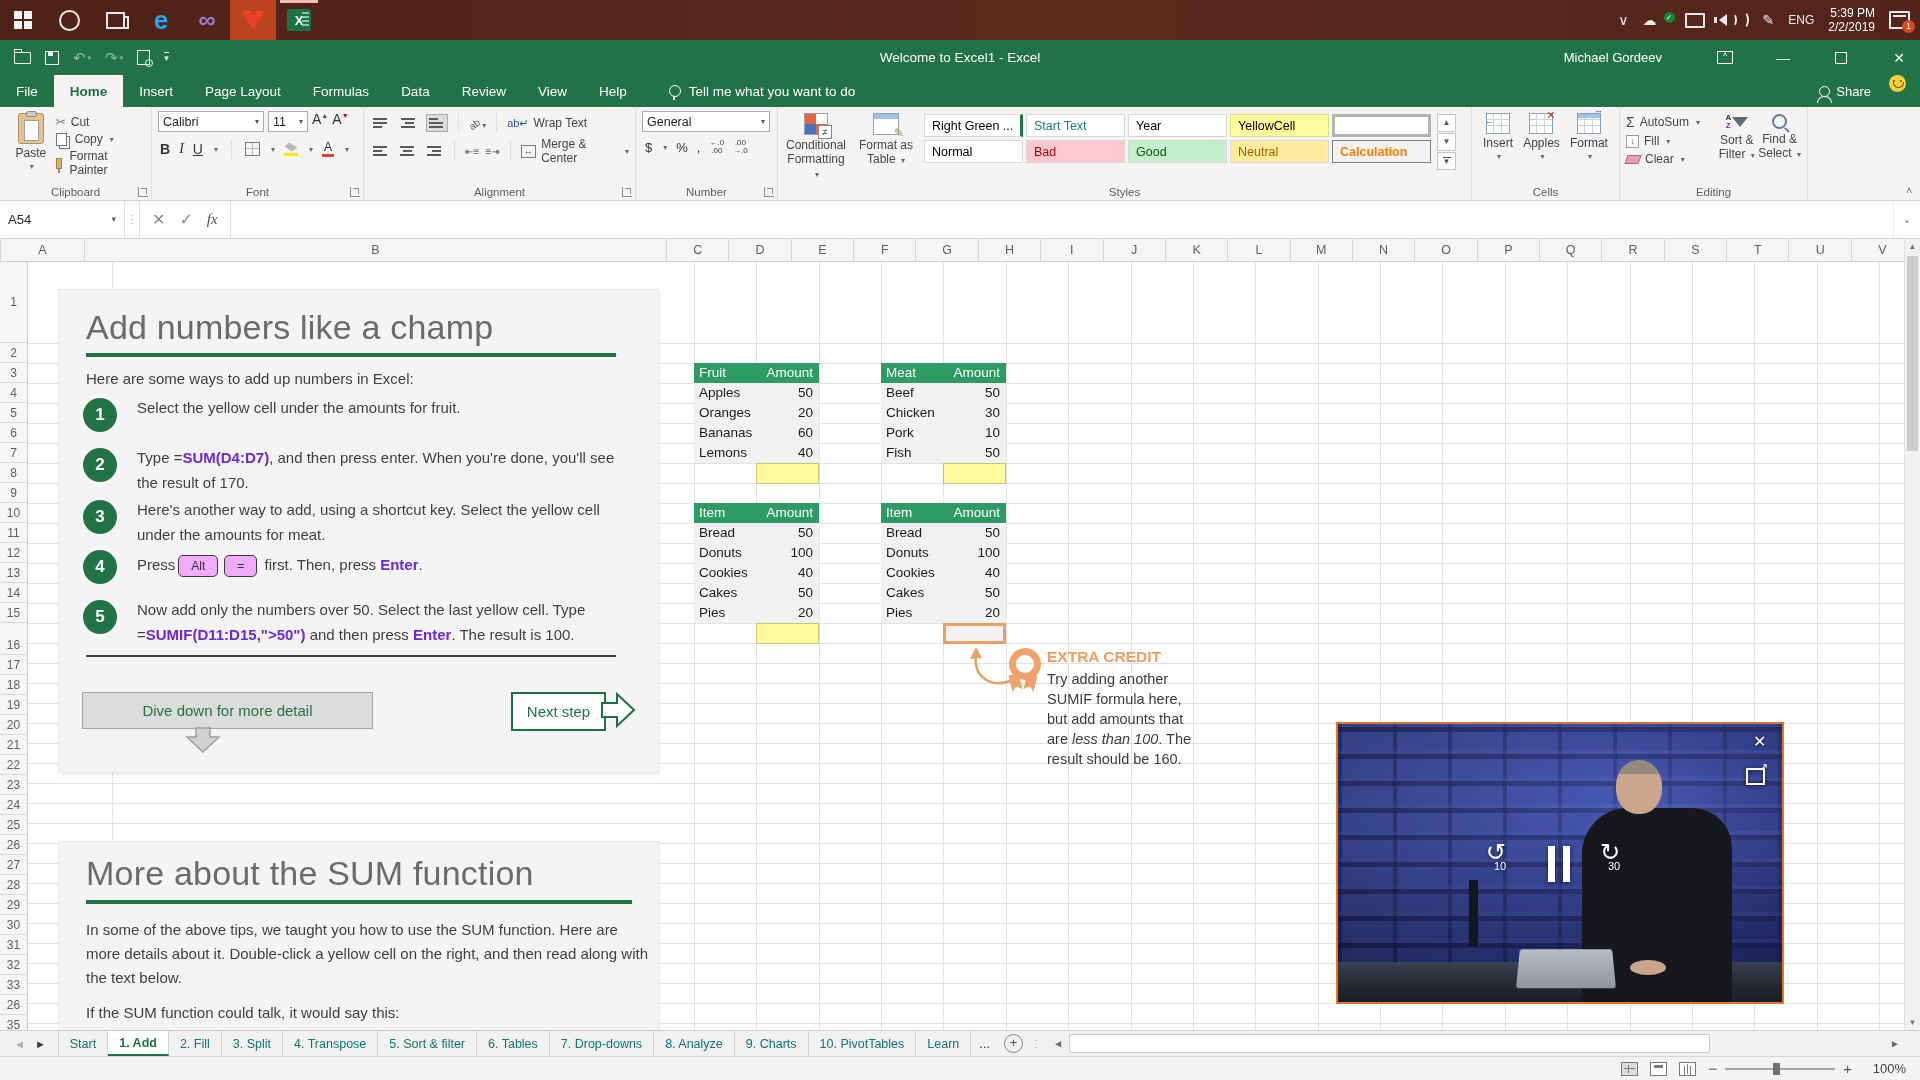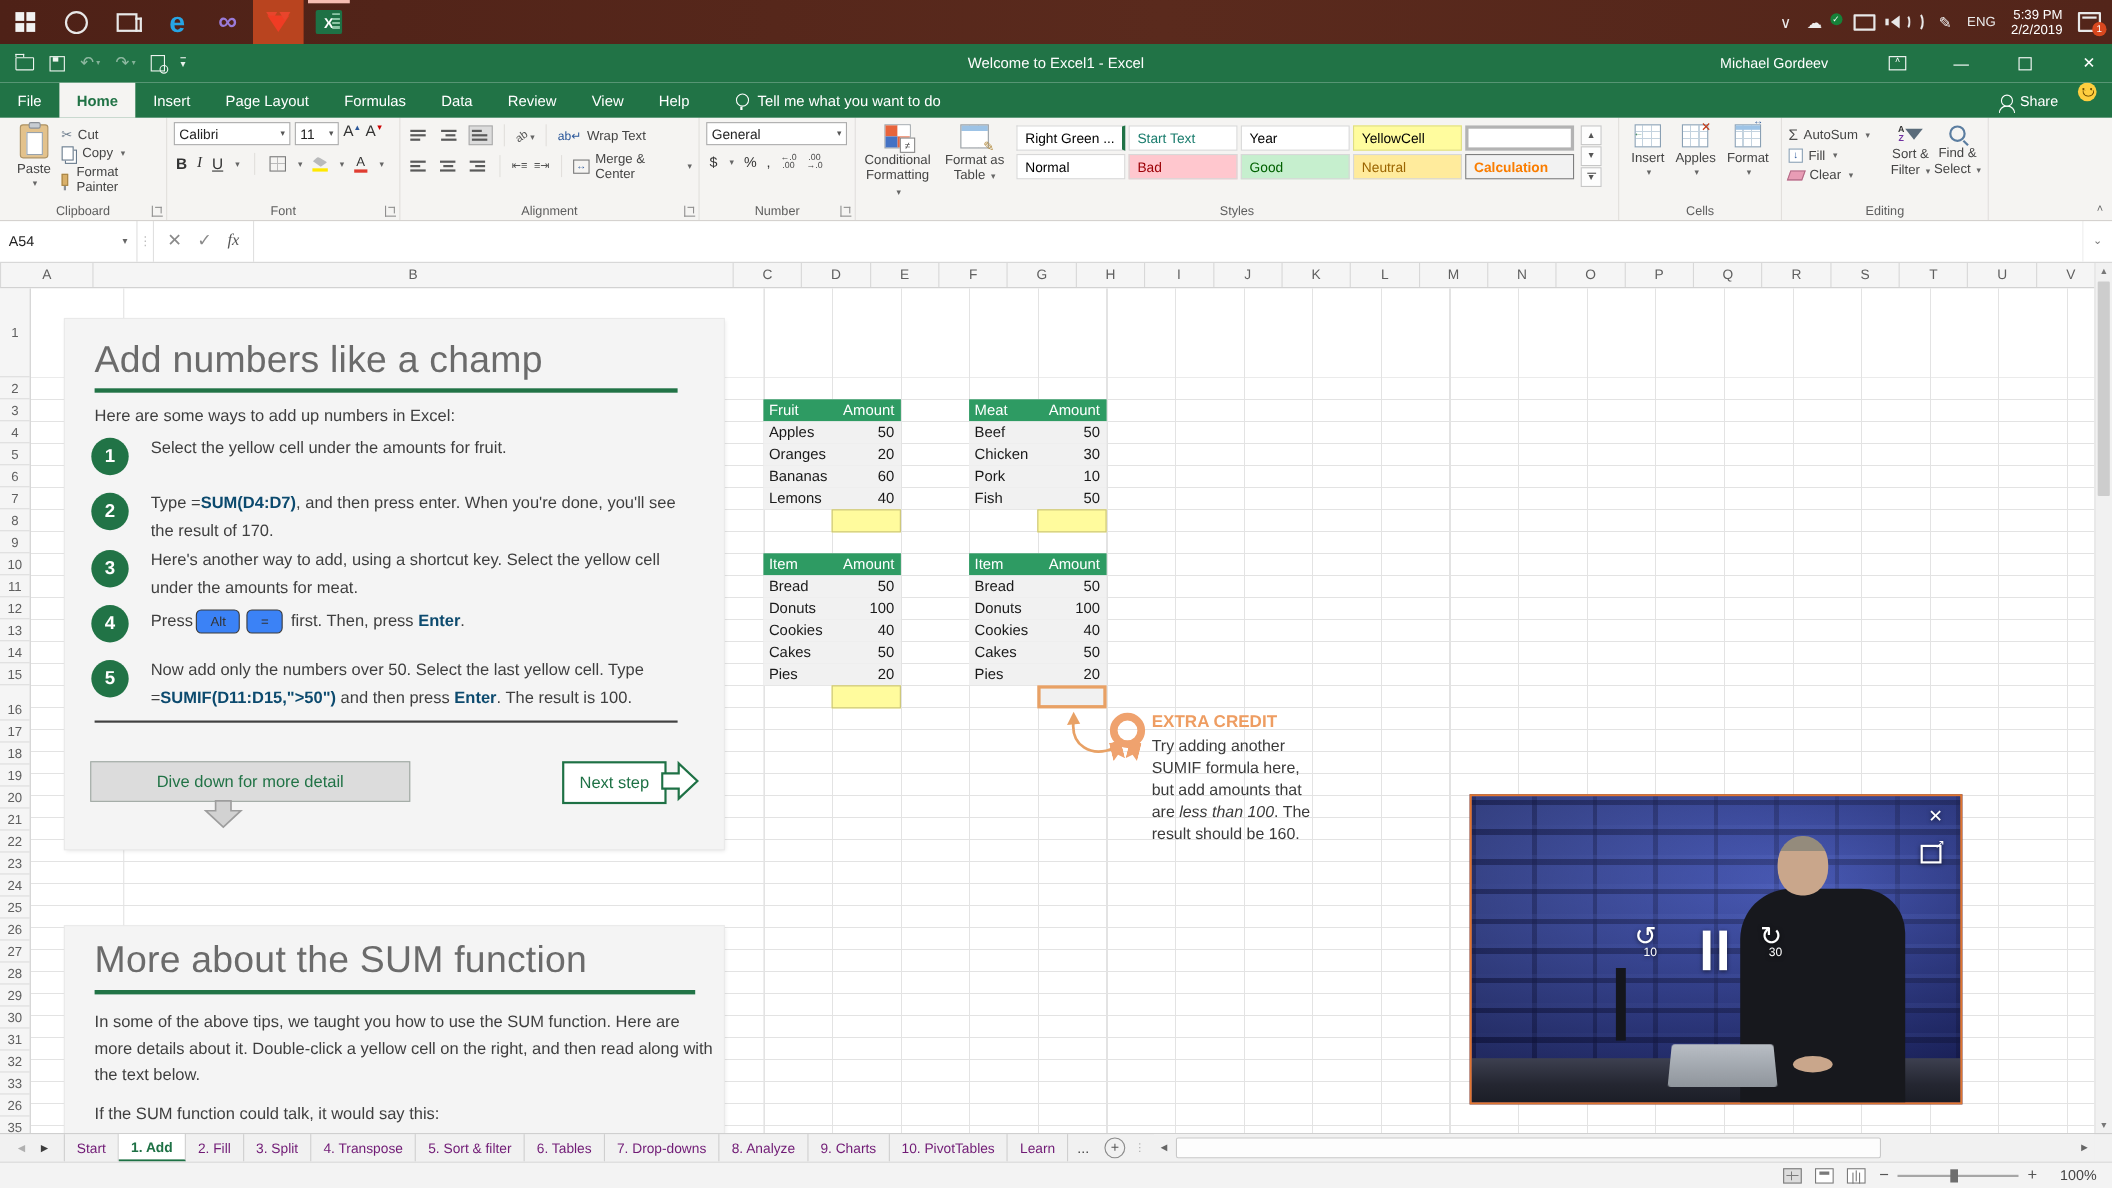--- a/index.html
+++ b/index.html
@@ -197,22 +197,22 @@
   .vlines{position:absolute;left:666px;top:0;bottom:0;width:1210px;background:repeating-linear-gradient(to right,#e3e3e3 0 1px,transparent 1px 62.37px);}
   .vline-ab{position:absolute;left:84px;top:0;bottom:0;width:1px;background:#e3e3e3;}
   .hlines{position:absolute;left:0;right:0;top:81px;bottom:0;background:repeating-linear-gradient(to bottom,#e3e3e3 0 1px,transparent 1px 20px);}
   
   .card{position:absolute;background:#f4f4f4;box-shadow:0 0 0 1px #e9e9e9,1px 2px 4px rgba(0,0,0,.10);}
   .card-title{position:absolute;font-size:34px;font-weight:300;color:#6b6b6b;letter-spacing:.2px;white-space:nowrap;}
   .rule-green{position:absolute;height:4px;background:#217346;}
   .card-intro{position:absolute;font-size:15px;color:#3f3f3f;}
   .step-num{position:absolute;width:34px;height:34px;border-radius:50%;background:#217346;color:#fff;font-size:17px;font-weight:bold;display:flex;align-items:center;justify-content:center;}
   .step-text{position:absolute;font-size:15px;color:#3f3f3f;line-height:25px;width:478px;}
-  .step-text b{color:#0c4a6e;}
-  .key{display:inline-block;border:1.5px solid #3a3a3a;border-radius:5px;background:#3b82f6;padding:2px 12px;font-size:12px;color:#333;margin:0 3px;line-height:16px;}
+  .step-text b{color:#6d28d9;}
+  .key{display:inline-block;border:1.5px solid #3a3a3a;border-radius:5px;background:#f0abfc;padding:2px 12px;font-size:12px;color:#333;margin:0 3px;line-height:16px;}
   .rule-dark{position:absolute;height:2px;background:#404040;}
   .btn-dive{position:absolute;display:flex;align-items:center;justify-content:center;background:#dcdcdc;border:1px solid #9fa8a2;color:#217346;font-size:15px;cursor:pointer;}
   .btn-next{position:absolute;display:flex;align-items:center;justify-content:center;background:#fff;border:2px solid #1E7145;color:#1E7145;font-size:15px;cursor:pointer;}
   .arr-down,.arr-right{position:absolute;}
   
   .xl-table{position:absolute;font-size:13.5px;}
   .xl-thead{display:flex;background:#2e9b63;color:#fff;height:20px;line-height:20px;}
   .xl-thead span:first-child{width:62px;padding-left:5px;box-sizing:border-box;}
   .xl-thead span:last-child{width:63px;text-align:right;padding-right:6px;box-sizing:border-box;}
   .xl-tr{display:flex;background:#f1f1f1;height:20px;line-height:20px;color:#1a1a1a;}
@@ -226,21 +226,21 @@
   .xc-text{position:absolute;font-size:14.5px;line-height:20px;color:#3b3b3b;width:148px;}
   .badge-ico{position:absolute;width:38px;height:48px;}
   .badge-ico .ring{position:absolute;left:3px;top:0;width:18px;height:18px;border:7px solid #efa26e;border-radius:50%;}
   .badge-ico .t1,.badge-ico .t2{position:absolute;top:26px;width:11px;height:17px;background:#efa26e;clip-path:polygon(0 0,100% 0,100% 100%,50% 72%,0 100%);}
   .badge-ico .t1{left:4px;transform:rotate(-14deg);}
   .badge-ico .t2{left:19px;transform:rotate(14deg);}
   
   .tabsbar{position:absolute;left:0;top:1030px;width:1920px;height:26px;background:#f1f1f1;border-top:1px solid #cfcfcf;display:flex;align-items:stretch;box-sizing:border-box;z-index:51;}
   .tab-nav{display:flex;align-items:center;gap:10px;padding:0 12px 0 14px;color:#3c3c3c;font-size:11px;}
   .tab-nav .dis{color:#b0b0b0;}
-  .stab{display:flex;align-items:center;padding:0 11px;font-size:12.5px;color:#701a75;border-right:1px solid #cfcfcf;cursor:pointer;white-space:nowrap;box-sizing:border-box;}
+  .stab{display:flex;align-items:center;padding:0 11px;font-size:12.5px;color:#0f766e;border-right:1px solid #cfcfcf;cursor:pointer;white-space:nowrap;box-sizing:border-box;}
   .stab:first-of-type{border-left:1px solid #cfcfcf;}
   .stab.active{background:#fff;color:#1E7145;font-weight:bold;border-bottom:2px solid #1E7145;}
   .tab-more{display:flex;align-items:center;padding:0 8px;font-size:13px;color:#444;}
   .newsheet{width:17px;height:17px;border:1px solid #8a8a8a;border-radius:50%;color:#555;font-size:13px;line-height:15px;text-align:center;align-self:center;margin-left:6px;cursor:pointer;}
   .hs-dots{align-self:center;color:#adadad;font-size:10px;margin:0 8px;}
   .hscroll{flex:1;display:flex;align-items:center;background:#f1f1f1;margin-right:16px;}
   .hs-arrow{width:18px;text-align:center;color:#666;font-size:10px;cursor:pointer;}
   .hs-track{flex:1;height:100%;position:relative;}
   .hs-thumb{position:absolute;left:2px;top:3px;bottom:3px;width:78%;background:#fdfdfd;border:1px solid #c9c9c9;border-radius:2px;}
   

